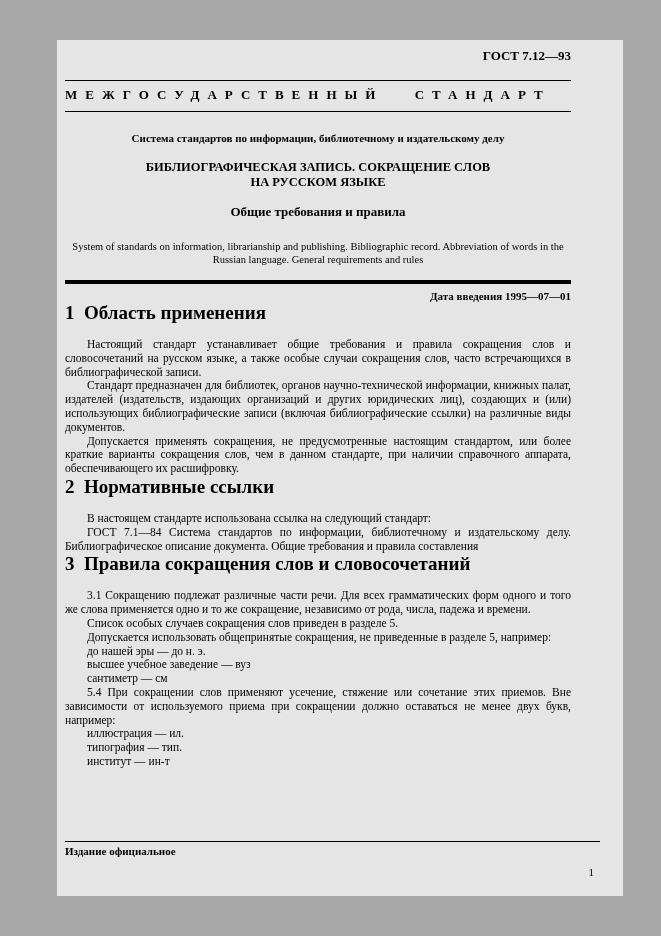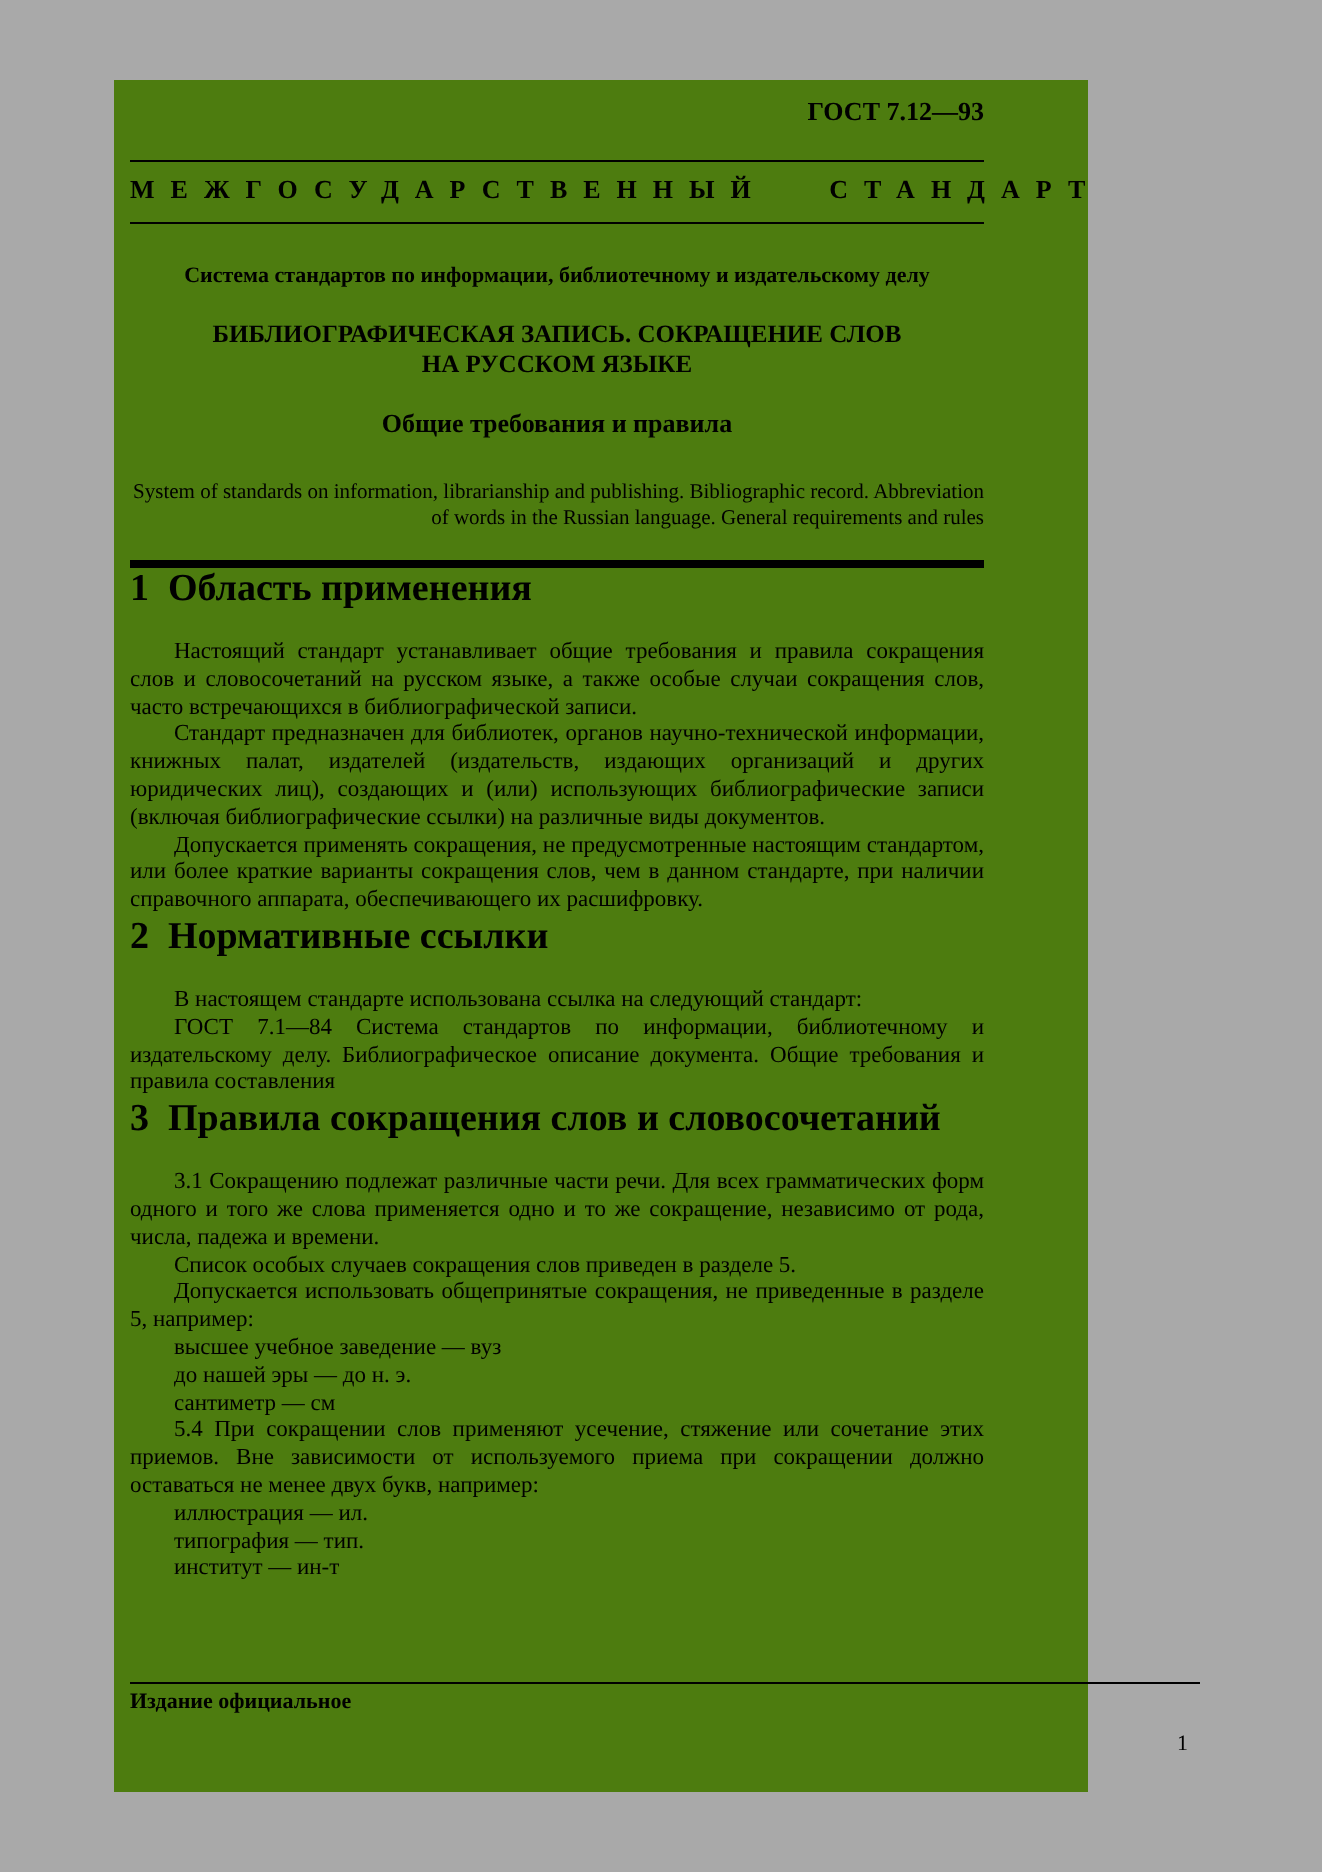--- a/index.html
+++ b/index.html
@@ -6,22 +6,22 @@
   html,body { width:661px; height:936px; }
   body {
     background:#a9a9a9;
     font-family:"Liberation Serif", serif;
     position:relative;
     overflow:hidden;
   }
   .page {
     position:absolute;
     left:57px; top:40px;
-    width:487px; height:856px;
-    background:#4d7c0f;
+    width:566px; height:856px;
+    background:#e5e5e5;
     color:#000;
   }
   .content {
     position:relative;
     padding:8px 52px 0 8px;
   }
   .gost-num {
     font-size:13px; font-weight:bold;
     text-align:right;
     line-height:15px;
@@ -51,21 +51,21 @@
     line-height:15px;
   }
   .subtitle {
     margin-top:14px;
     font-size:13px; font-weight:bold;
     text-align:center;
   }
   .english {
     margin-top:20px;
     font-size:10.5px;
-    text-align:right;
+    text-align:center;
     line-height:13px;
     max-width:520px;
     margin-left:auto; margin-right:auto;
   }
   .thick-rule {
     margin-top:14px;
     height:4px; background:#000;
   }
   .date {
     margin-top:6px;
@@ -127,41 +127,42 @@
       <div>БИБЛИОГРАФИЧЕСКАЯ ЗАПИСЬ. СОКРАЩЕНИЕ СЛОВ</div>
       <div>НА РУССКОМ ЯЗЫКЕ</div>
     </div>
 
     <div class="subtitle">Общие требования и правила</div>
 
     <div class="english">System of standards on information, librarianship and publishing. Bibliographic record. Abbreviation of words in the Russian language. General requirements and rules</div>
 
     <div class="thick-rule"></div>
 
+    <div class="date">Дата введения 1995—07—01</div>
 
     <section>
       <h2>1  Область применения</h2>
       <p>Настоящий стандарт устанавливает общие требования и правила сокращения слов и словосочетаний на русском языке, а также особые случаи сокращения слов, часто встречающихся в библиографической записи.</p>
       <p>Стандарт предназначен для библиотек, органов научно-технической информации, книжных палат, издателей (издательств, издающих организаций и других юридических лиц), создающих и (или) использующих библиографические записи (включая библиографические ссылки) на различные виды документов.</p>
       <p>Допускается применять сокращения, не предусмотренные настоящим стандартом, или более краткие варианты сокращения слов, чем в данном стандарте, при наличии справочного аппарата, обеспечивающего их расшифровку.</p>
     </section>
 
     <section>
       <h2>2  Нормативные ссылки</h2>
       <p>В настоящем стандарте использована ссылка на следующий стандарт:</p>
       <p>ГОСТ 7.1—84 Система стандартов по информации, библиотечному и издательскому делу. Библиографическое описание документа. Общие требования и правила составления</p>
     </section>
 
     <section>
       <h2>3  Правила сокращения слов и словосочетаний</h2>
       <p>3.1 Сокращению подлежат различные части речи. Для всех грамматических форм одного и того же слова применяется одно и то же сокращение, независимо от рода, числа, падежа и времени.</p>
       <p>Список особых случаев сокращения слов приведен в разделе 5.</p>
       <p>Допускается использовать общепринятые сокращения, не приведенные в разделе 5, например:</p>
+      <p class="example">до нашей эры — до н. э.</p>
       <p class="example">высшее учебное заведение — вуз</p>
-      <p class="example">до нашей эры — до н. э.</p>
       <p class="example">сантиметр — см</p>
       <p>5.4 При сокращении слов применяют усечение, стяжение или сочетание этих приемов. Вне зависимости от используемого приема при сокращении должно оставаться не менее двух букв, например:</p>
       <p class="example">иллюстрация — ил.</p>
       <p class="example">типография — тип.</p>
       <p class="example">институт — ин-т</p>
     </section>
 
   </div>
 
   <div class="footer">

